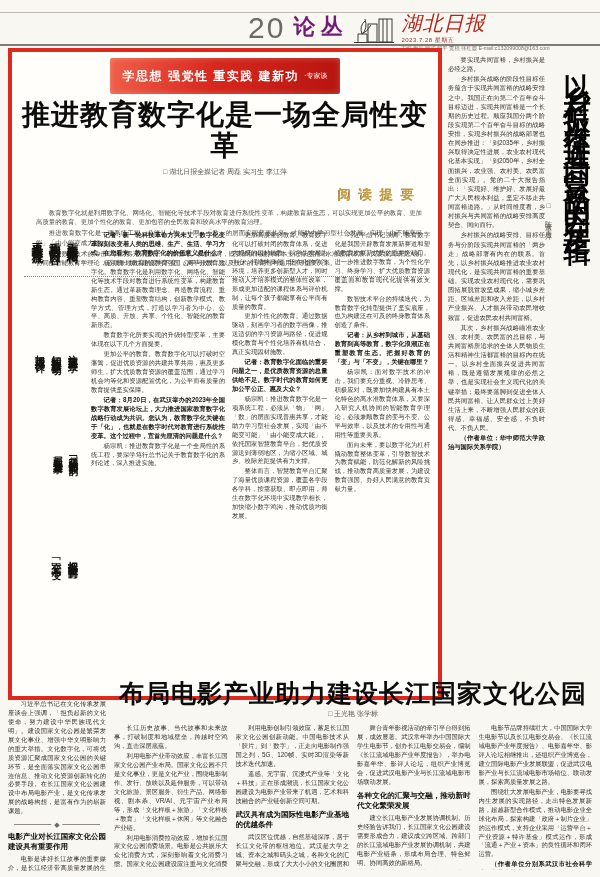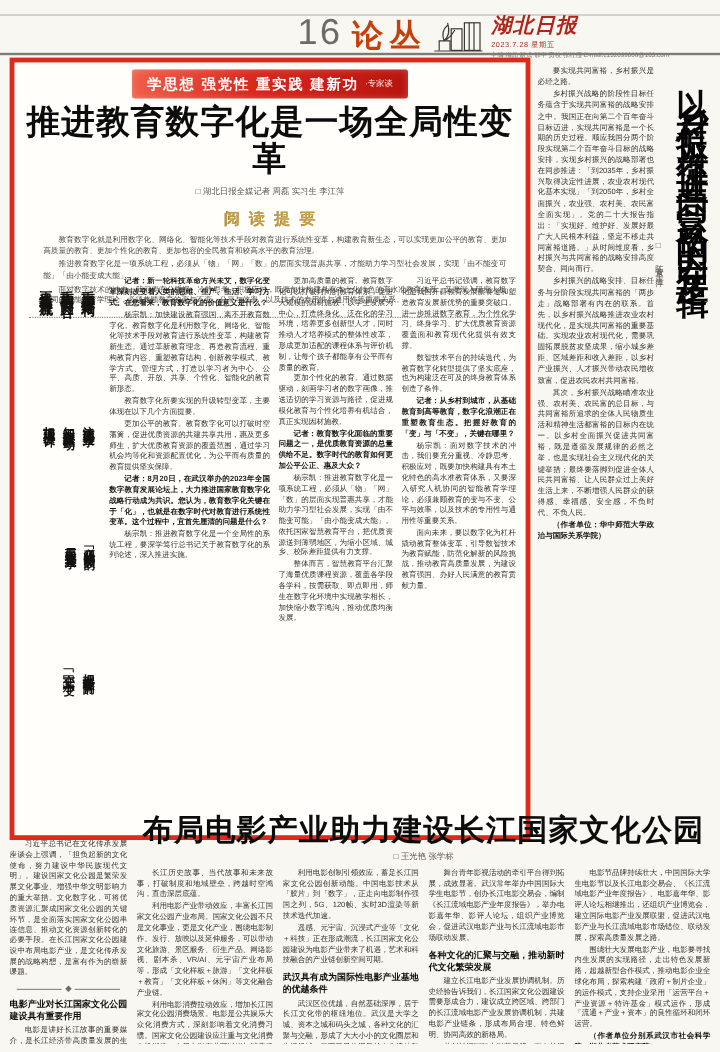--- a/index.html
+++ b/index.html
@@ -4,43 +4,43 @@
 <style>
   *{margin:0;padding:0;box-sizing:border-box}
   html,body{width:600px;height:877px}
   body{background:#e9e6df;font-family:"Liberation Sans","DejaVu Sans",sans-serif;position:relative;overflow:hidden}
   .page{position:absolute;inset:0;background:#f9f7f1;color:#2e2c28}
   
   .topline{position:absolute;top:12px;left:0;width:600px;height:1px;background:#bdb9b1}
   .header-rule{position:absolute;top:44px;left:0;width:600px;height:2px;background:#7e7c78}
   .header-row{position:absolute;top:13px;left:248px;display:flex;align-items:flex-start}
   .pagenum{font-size:30px;color:#6b6b68;letter-spacing:2px;line-height:1}
-  .sectionname{font-size:26px;font-weight:bold;color:#c2410c;letter-spacing:5px;line-height:1;margin:3px 0 0 8px}
+  .sectionname{font-size:22px;font-weight:bold;color:#701a75;letter-spacing:5px;line-height:1;margin:3px 0 0 8px}
   .sketch{margin:1px 0 0 6px}
   .mastblock{margin-left:6px}
-  .masthead{font-size:17px;font-weight:bold;color:#b3231a;font-family:"Liberation Serif","DejaVu Serif",serif;font-style:italic;letter-spacing:1px;line-height:1.05}
+  .masthead{font-size:20px;font-weight:normal;color:#b3231a;font-family:"Liberation Serif","DejaVu Serif",serif;font-style:italic;letter-spacing:1px;line-height:1.05}
   .dateline{font-size:6px;color:#933126;margin-top:2px;letter-spacing:.5px}
   .staffline{font-size:6px;color:#77736c;transform:scale(.88);transform-origin:left top;white-space:nowrap}
   
   .redbox{position:absolute;left:8px;top:48px;width:434px;height:652px;border:4px solid #dd2a1d;background:#fffefb}
-  .banner{margin:6px auto 0;width:230px;height:24px;display:flex;align-items:center;justify-content:center;
+  .banner{margin:6px auto 0;width:230px;height:36px;display:flex;align-items:center;justify-content:center;
     background:linear-gradient(100deg,#f0604a,#d7281d 45%,#b6140e);border-radius:2px;color:#fff;
     box-shadow:inset 0 0 6px rgba(255,255,255,.25)}
   .banner-main{font-size:12px;font-weight:bold;letter-spacing:1.5px}
   .banner-tag{font-size:7px;margin-left:5px;opacity:.95}
   .mainhead{margin-top:6px;text-align:center;font-size:28px;font-weight:900;color:#0c0c0c;
     font-family:"Liberation Serif","DejaVu Serif",serif;letter-spacing:1px;line-height:1.1}
   .mainbyline{text-align:center;font-size:7px;color:#59564f;margin-top:5px}
   .guestrow{display:flex;margin:9px 16px 0 24px;gap:12px}
   .guestcell{width:92px;flex:none}
   .photo{display:block;margin-left:6px;border:1px solid #d8d4cc}
   .guestlabel{font-size:7.5px;font-weight:bold;color:#35332e;text-align:center;width:74px;margin-top:3px}
   .guestinfo{font-size:6.5px;color:#45423b;line-height:1.5;text-align:justify;margin-top:2px}
   .summarycell{flex:1;min-width:0}
-  .sumlabel{text-align:center;font-size:13px;font-weight:bold;color:#c49c43;letter-spacing:8px;
+  .sumlabel{text-align:right;font-size:13px;font-weight:bold;color:#c49c43;letter-spacing:8px;
     text-shadow:.5px .5px 0 #fff,-.5px -.5px 0 #8a6a22;margin-bottom:4px}
   .summarycell p{font-size:6.4px;line-height:1.52;color:#4c4a44;text-indent:2em;text-align:justify}
   .dotline{margin:7px 12px 0;border-top:1px dotted #8e8b84}
   .bodyrow{position:absolute;left:8px;right:8px;top:179px;bottom:5px;display:flex;gap:7px;overflow:hidden}
   .rail{width:64px;flex:none;position:relative}
   .vg{position:absolute;right:2px;writing-mode:vertical-rl;font-weight:bold;color:#13120f}
   .vg p{margin:0 2.5px;text-indent:0}
   .vg1{top:2px;font-size:11.5px;letter-spacing:2px}
   .vg2{top:116px;font-size:10px;letter-spacing:1.5px}
   .vg3{top:218px;font-size:9.5px;letter-spacing:1px}
@@ -56,38 +56,38 @@
     text-align:justify;color:#34322c;overflow:hidden}
   .rheadline{position:absolute;right:1px;top:0;writing-mode:vertical-rl;font-size:27px;font-weight:900;
     letter-spacing:11px;color:#050505;font-family:"Liberation Serif","DejaVu Serif",serif}
   .rbyline{position:absolute;right:43px;top:150px;writing-mode:vertical-rl;font-size:7px;color:#5a574f;letter-spacing:2px}
   
   .bottomart{position:absolute;left:8px;right:8px;top:680px;height:193px}
   .bleft{position:absolute;left:0;top:0;width:98px;height:100%;padding-top:20px;font-size:6.3px;line-height:1.42;
     text-align:justify;color:#34322c;overflow:hidden}
   .bmain{position:absolute;left:106px;right:0;top:0;height:100%}
   .bhead{text-align:center;font-size:25px;font-weight:900;color:#0c0c0c;letter-spacing:1px;
-    font-family:Liberation Serif, serif;line-height:1.05}
+    font-family:Liberation Sans, sans-serif;line-height:1.05}
   .bbyline{text-align:center;font-size:7px;color:#59564f;margin-top:3px}
   .bcols{display:flex;gap:8px;margin-top:5px;height:146px;overflow:hidden}
   .bcol{flex:1;font-size:6.3px;line-height:1.42;text-align:justify;color:#34322c;overflow:hidden}
   .colhead{font-weight:bold;font-size:7.5px;color:#100f0c;line-height:1.35;margin:4px 0 3px;text-indent:0}
   .divider{height:8px;margin:4px 6px;border:0;position:relative;text-indent:0}
   .divider::before{content:"";position:absolute;left:0;right:0;top:4px;border-top:1px solid #8e8b84}
   .divider::after{content:"◆";position:absolute;left:50%;top:0;transform:translateX(-50%);font-size:7px;
     color:#6e6b64;background:#f9f7f1;padding:0 3px}
 </style>
 </head>
 <body>
 
 <div class="page">
 
   <div class="topline"></div>
   <div class="header-row">
-    <span class="pagenum">16</span>
+    <span class="pagenum">20</span>
     <span class="sectionname">论丛</span>
     <svg class="sketch" width="42" height="31" viewBox="0 0 42 31">
       <g fill="none" stroke="#3c3a36" stroke-width="1">
         <rect x="15" y="10" width="9" height="18"></rect>
         <rect x="26" y="5" width="13" height="23"></rect>
         <line x1="30" y1="5" x2="30" y2="28"></line>
           <line x1="34" y1="5" x2="34" y2="28"></line>
         <path d="M5 28 v-8 h9 v8"></path>
         <path d="M9 20 q-3 -8 3 -13 M9 20 q6 -5 3 -15 M9 20 q5 -2 9 -9"></path>
         <line x1="1" y1="28.5" x2="41" y2="28.5"></line>

